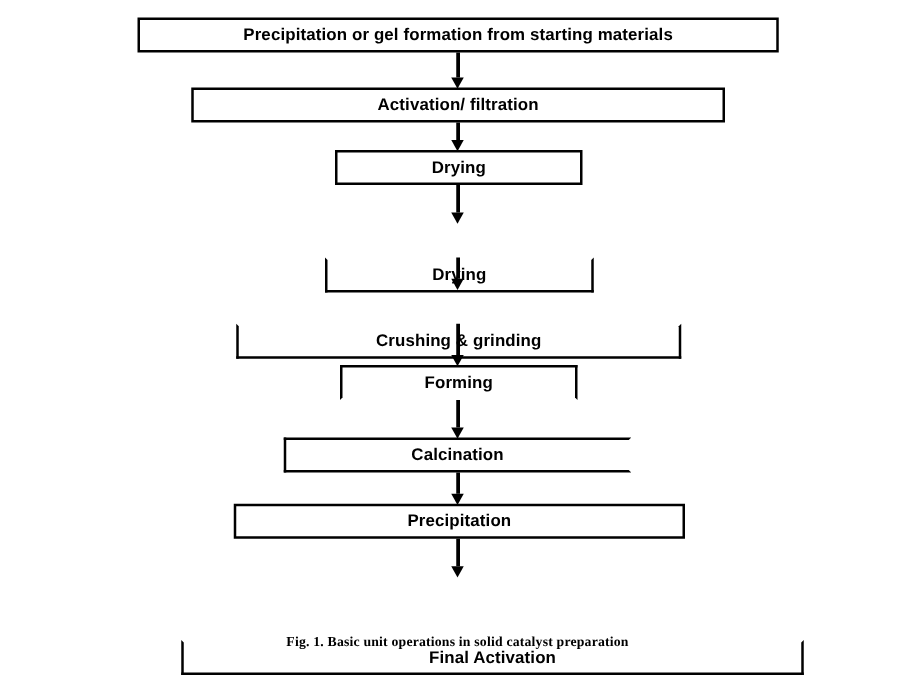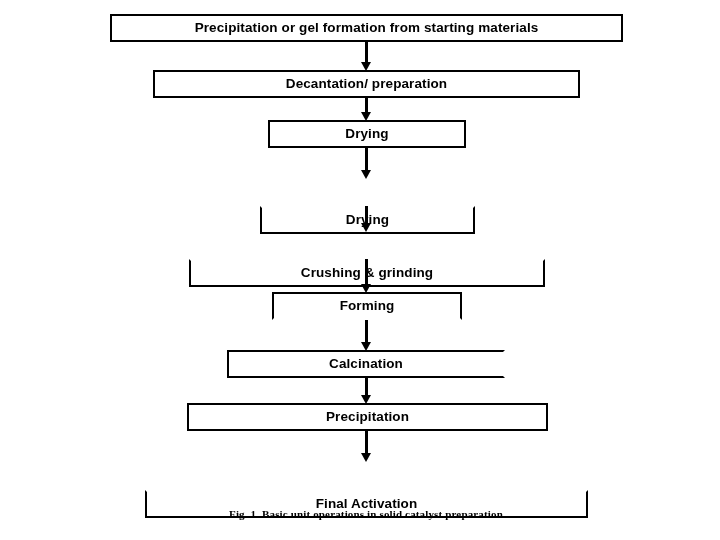--- a/index.html
+++ b/index.html
@@ -76,41 +76,41 @@
 </style>
 </head>
 <body>
 
 <div id="figure-root" style="background: rgb(255, 255, 255);">
   <div id="nodes-layer">
       <div class="node" style="left: 110px; top: 14px; width: 513px; height: 28px;">
         <span class="node-label">Precipitation or gel formation from starting materials</span>
       </div>
       <div class="node" style="left: 153px; top: 70px; width: 427px; height: 28px;">
-        <span class="node-label">Decantation/ preparation</span>
+        <span class="node-label">Activation/ filtration</span>
       </div>
       <div class="node" style="left: 268px; top: 120px; width: 198px; height: 28px;">
         <span class="node-label">Drying</span>
       </div>
       <div class="node no-top" style="left: 260px; top: 178px; width: 215px; height: 28px;">
         <span class="node-label">Drying</span>
       </div>
       <div class="node no-top" style="left: 189px; top: 231px; width: 356px; height: 28px;">
         <span class="node-label">Crushing &amp; grinding</span>
       </div>
       <div class="node no-bottom" style="left: 272px; top: 292px; width: 190px; height: 28px;">
         <span class="node-label">Forming</span>
       </div>
       <div class="node no-right" style="left: 227px; top: 350px; width: 278px; height: 28px;">
         <span class="node-label">Calcination</span>
       </div>
       <div class="node" style="left: 187px; top: 403px; width: 361px; height: 28px;">
         <span class="node-label">Precipitation</span>
       </div>
-      <div class="node no-top" style="left: 145px; top: 462px; width: 443px; height: 28px;">
+      <div class="node no-top" style="left: 145px; top: 484px; width: 498px; height: 28px;">
         <span class="node-label">Final Activation</span>
       </div>
     </div>
   <div id="connectors-layer">
       <div class="connector" style="left: 365px; top: 42px; height: 20px;"></div>
       <div class="arrowhead" style="left: 361px; top: 62px;"></div>
       <div class="connector" style="left: 365px; top: 98px; height: 14px;"></div>
       <div class="arrowhead" style="left: 361px; top: 112px;"></div>
       <div class="connector" style="left: 365px; top: 148px; height: 22px;"></div>
       <div class="arrowhead" style="left: 361px; top: 170px;"></div>

